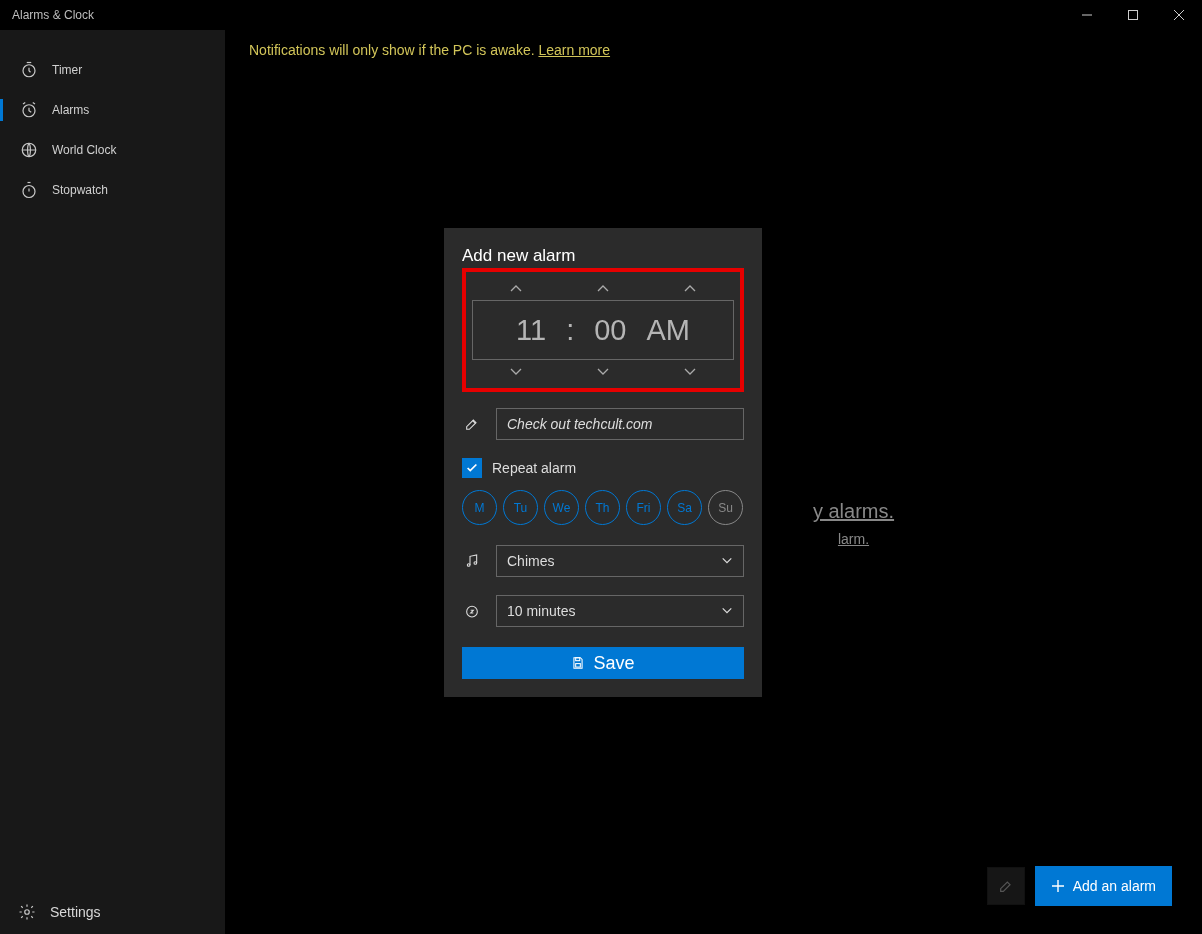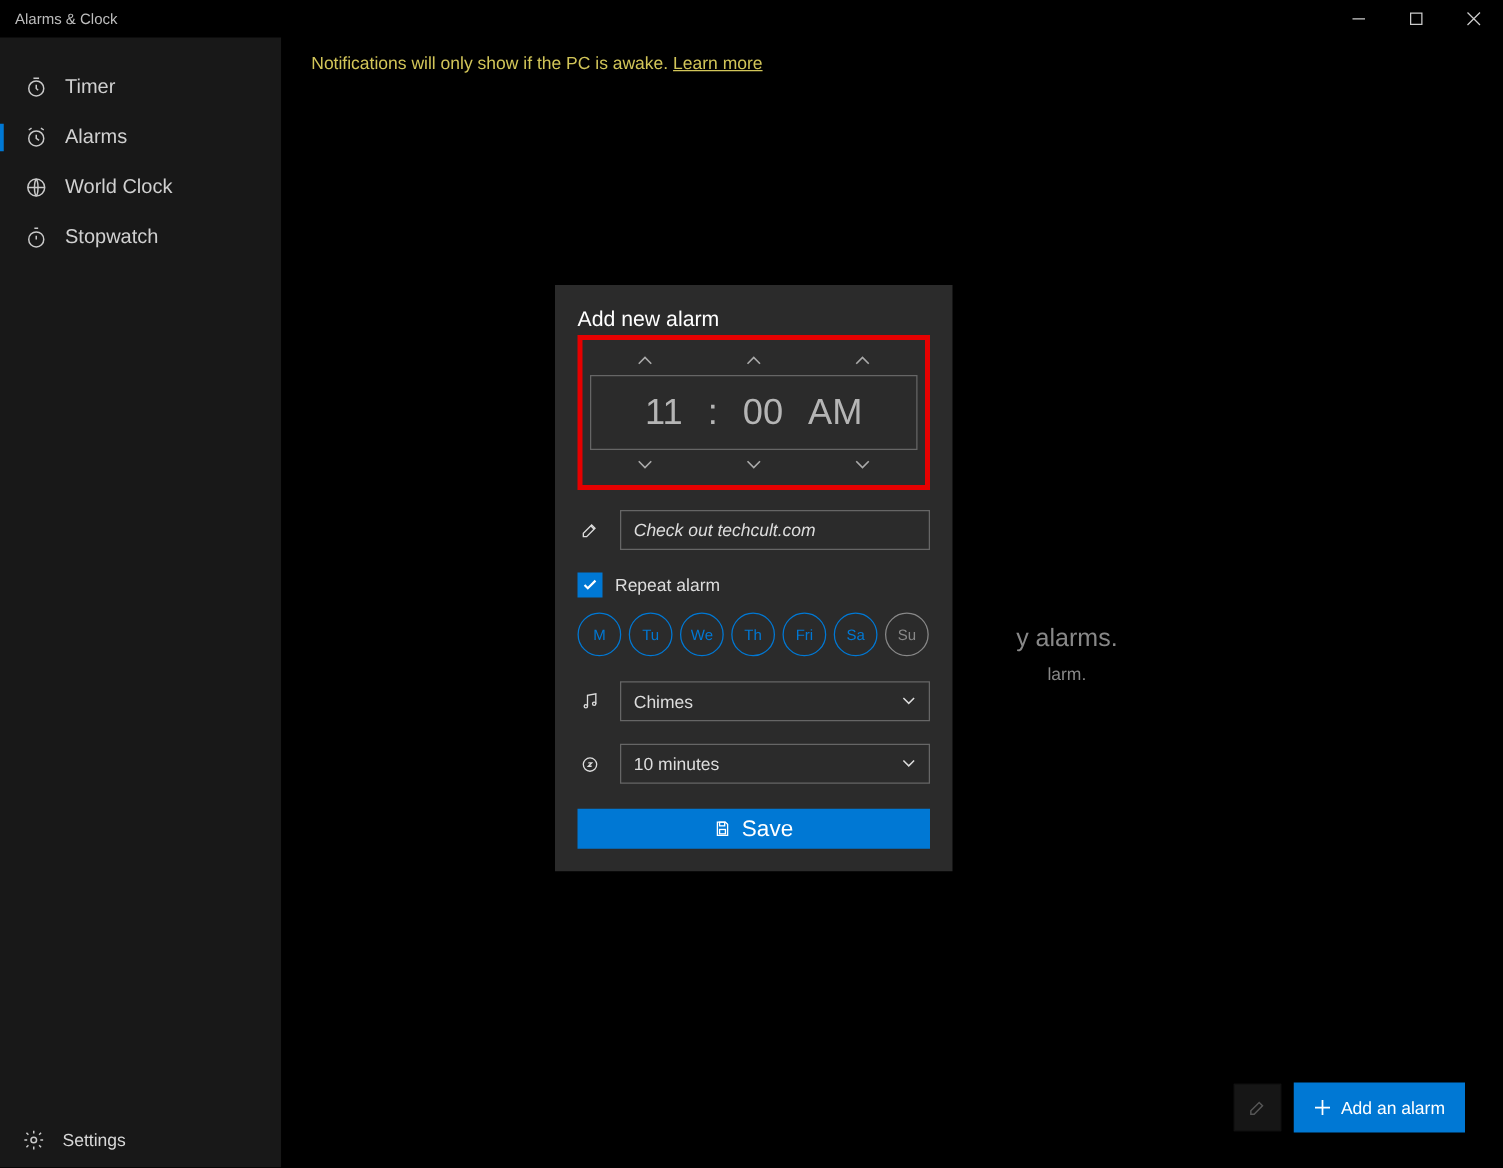--- a/index.html
+++ b/index.html
@@ -8,33 +8,33 @@
 
 
 .titlebar { position:absolute; top:0; left:0; right:0; height:30px; display:flex; align-items:center; justify-content:space-between; padding-left:12px; }
 .titlebar .title { font-size:12px; color:#bdbdbd; }
 .window-controls { display:flex; }
 .win-btn { width:46px; height:30px; display:flex; align-items:center; justify-content:center; color:#ccc; font-size:12px; }
 
 
 .sidebar { position:absolute; top:30px; left:0; bottom:0; width:225px; background:#181818; display:flex; flex-direction:column; }
 .nav { padding-top:20px; }
-.nav-item { position:relative; height:40px; display:flex; align-items:center; padding-left:20px; font-size:16px; color:#d0d0d0; cursor:pointer; gap:14px; }
+.nav-item { position:relative; height:40px; display:flex; align-items:center; padding-left:20px; font-size:12px; color:#d0d0d0; cursor:pointer; gap:14px; }
 .nav-item.active::before { content:""; position:absolute; left:0; top:9px; bottom:9px; width:3px; background:#0078d4; }
 .nav-item .icon { width:18px; height:18px; display:flex; align-items:center; justify-content:center; color:#c8c8c8; }
 .sidebar-bottom { margin-top:auto; }
 .settings-item { height:44px; display:flex; align-items:center; padding-left:18px; gap:14px; font-size:14px; color:#d8d8d8; }
 
 
 .main { position:absolute; top:30px; left:225px; right:0; bottom:0; background:#000; }
 .banner { padding:12px 24px; font-size:14px; color:#d2c559; }
 .banner a { color:#d2c559; text-decoration:underline; }
 
 
-.empty { position:absolute; top:470px; left:0; right:0; text-align:center; font-size:20px; color:#888; }
+.empty { position:absolute; top:470px; left:0; right:0; text-align:center; font-size:20px; color:#888;text-decoration:underline; }
 .empty-sub { font-size:14px; color:#888; margin-top:8px; }
 
 
 .bottom-actions { position:absolute; right:30px; bottom:28px; display:flex; gap:10px; align-items:center; }
 .edit-btn { width:38px; height:38px; background:#161616; display:flex; align-items:center; justify-content:center; color:#555; border:1px solid #111; }
 .add-btn { height:40px; background:#0078d4; color:#fff; font-size:14px; display:flex; align-items:center; padding:0 16px; gap:8px; }
 
 
 .dialog { position:absolute; top:198px; left:219px; width:318px; background:#2b2b2b; padding:18px; box-shadow:0 4px 18px rgba(0,0,0,.8); }
 .dialog h2 { font-size:17px; font-weight:400; color:#fff; margin-bottom:2px; }

